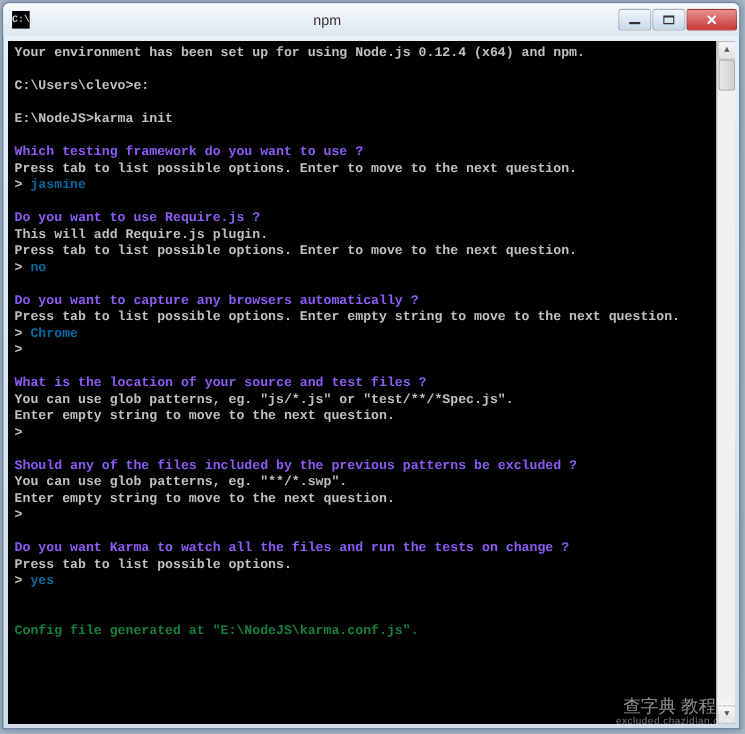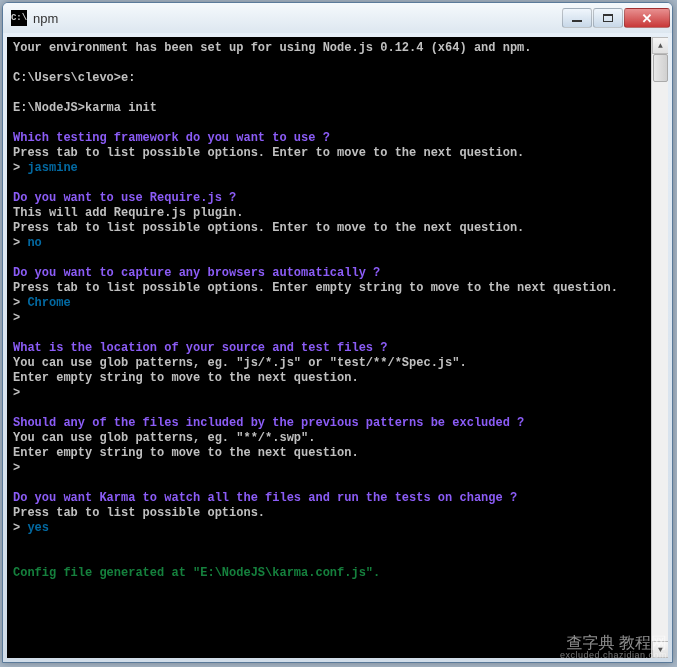--- a/index.html
+++ b/index.html
@@ -44,20 +44,21 @@
       justify-content: center;
       font-size: 9px;
       color: #ccc;
       font-weight: bold;
     }
     .title-text {
       flex: 1;
       font-family: 'Segoe UI', Tahoma, sans-serif;
       font-size: 13px;
       color: #333;
+      text-align: center;
     }
     .win-controls {
       display: flex;
       gap: 1px;
     }
     .win-btn {
       width: 30px;
       height: 20px;
       border: 1px solid rgba(0,0,0,0.2);
       border-radius: 3px;

